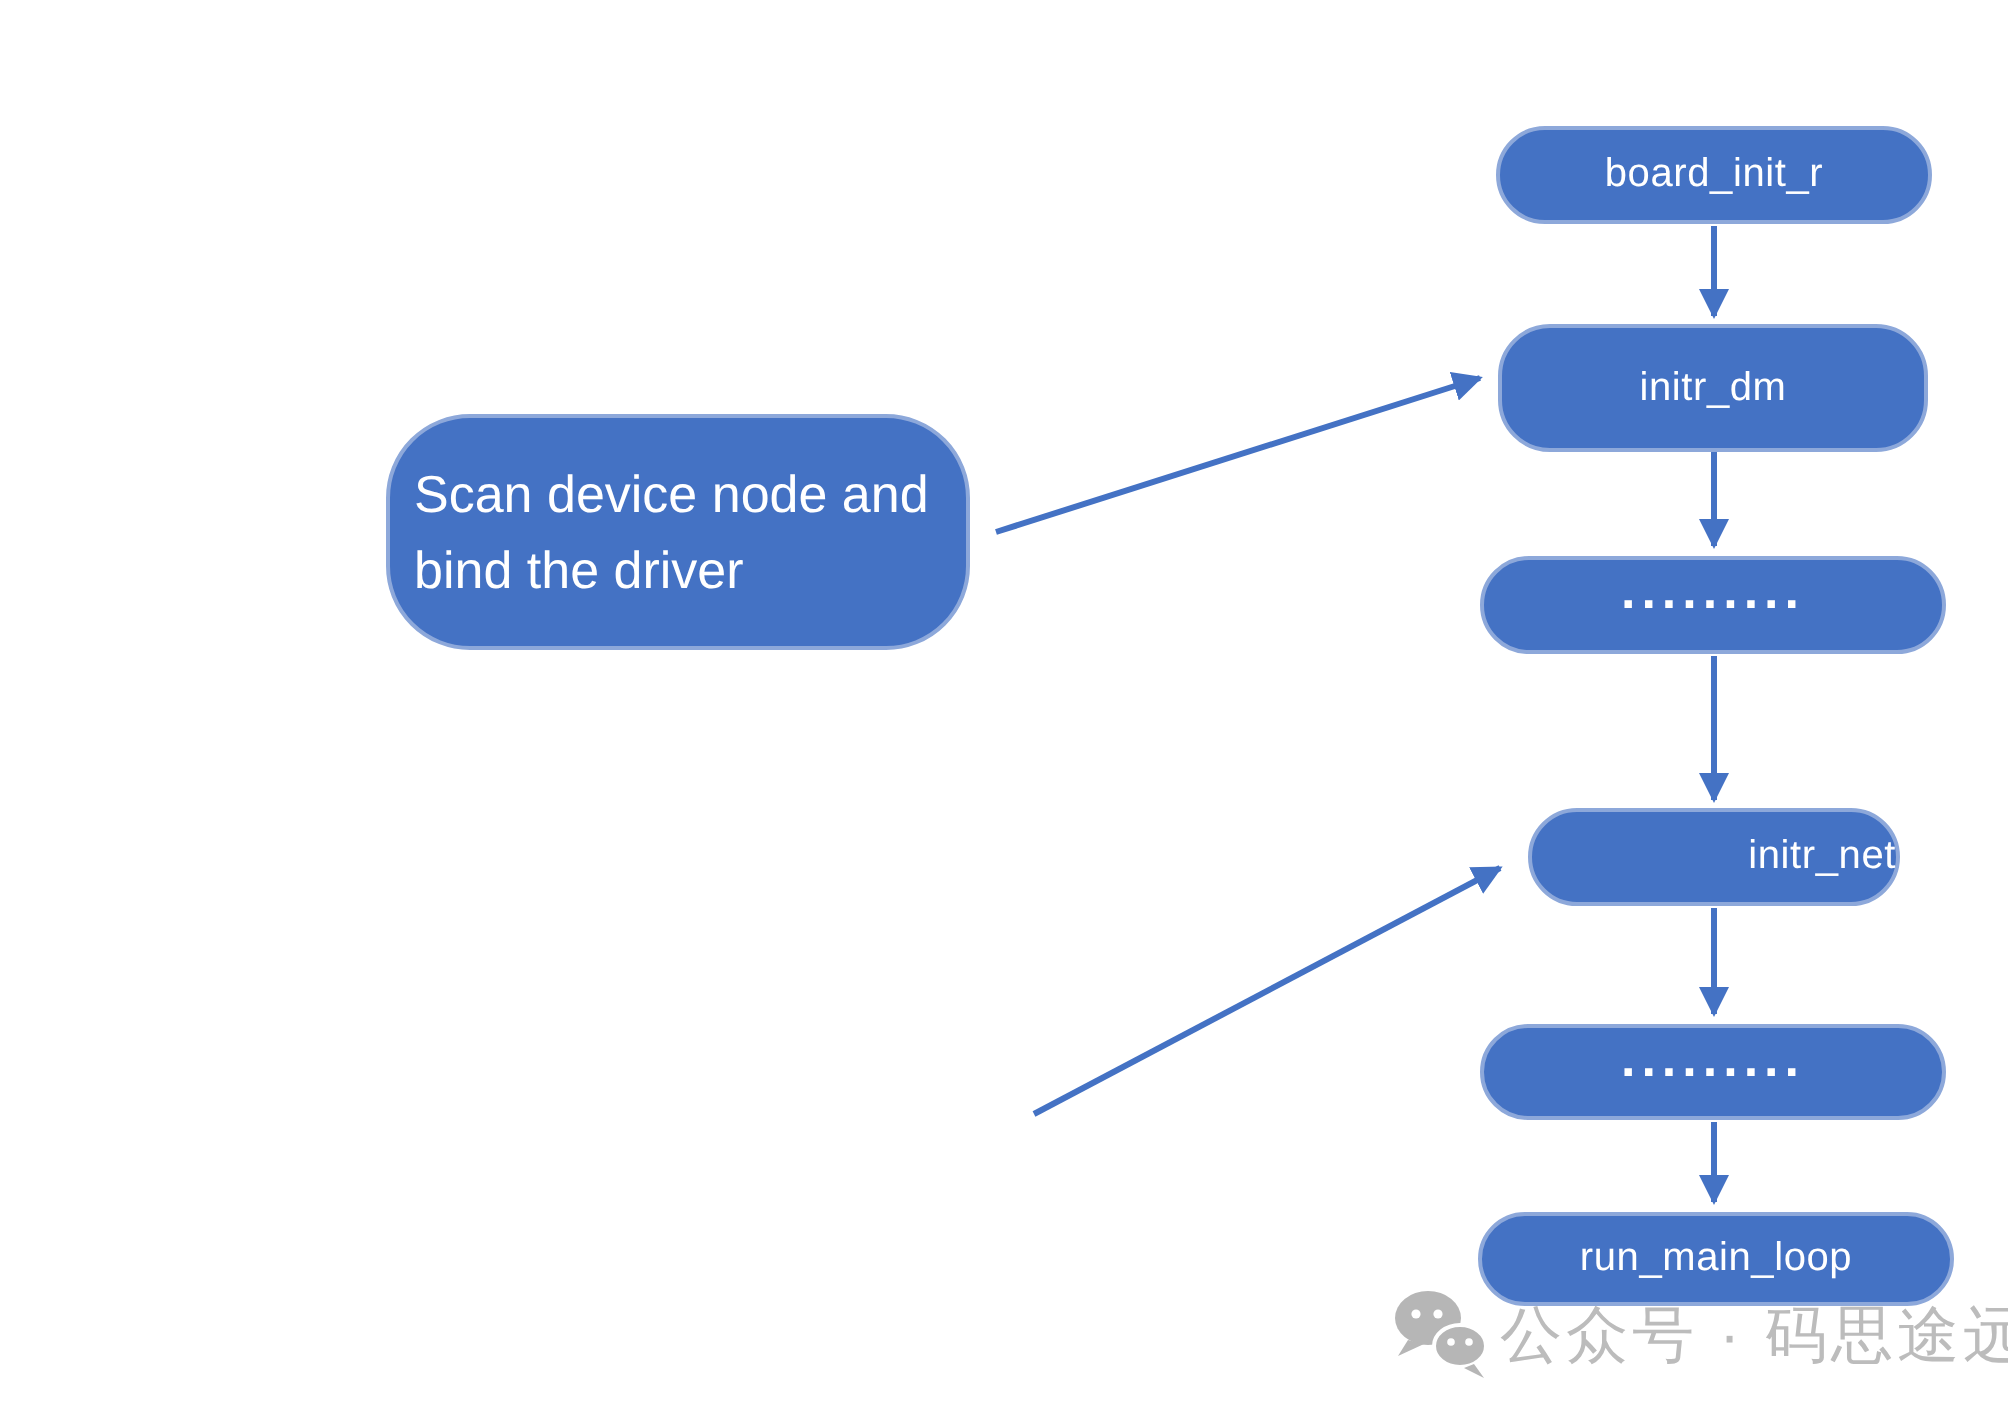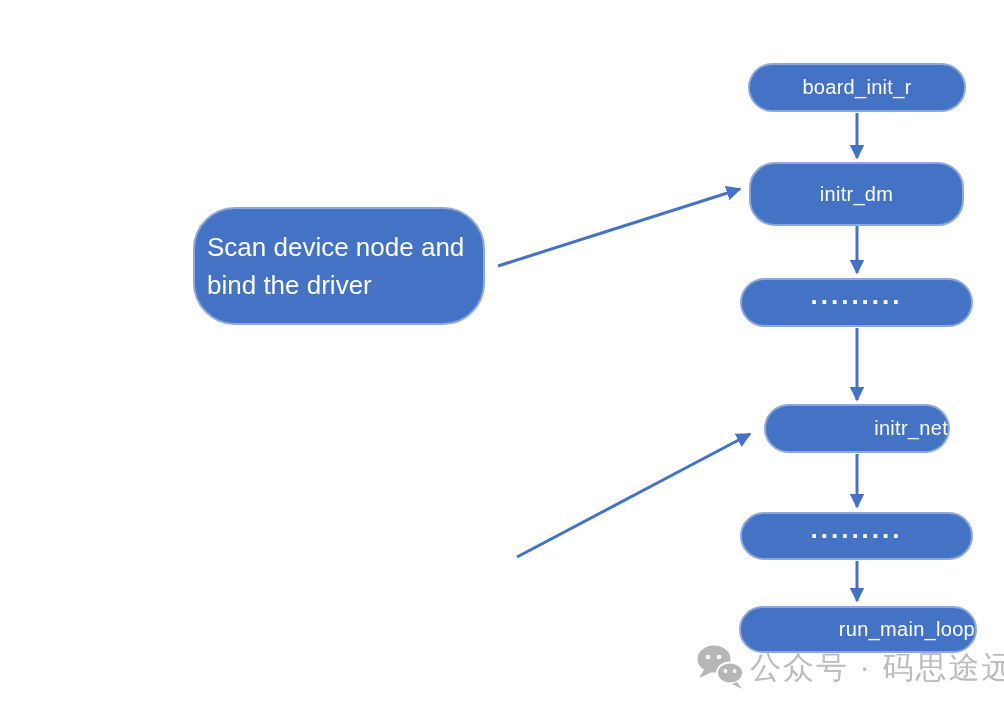--- a/index.html
+++ b/index.html
@@ -29,21 +29,21 @@
     display:flex;align-items:center;justify-content:center;
     color:var(--node_text);
     font-size:20px;
     letter-spacing:0.3px;
   }
   .n1{left:748px;top:63px;width:218px;height:49px;}
   .n2{left:749px;top:162px;width:215px;height:64px;}
   .n3{left:740px;top:278px;width:233px;height:49px;}
   .n4{left:764px;top:404px;width:186px;height:49px;justify-content:flex-end;}
   .n5{left:740px;top:512px;width:233px;height:48px;}
-  .n6{left:739px;top:606px;width:238px;height:47px;justify-content:flex-end;}
+  .n6{left:739px;top:606px;width:238px;height:47px;}
   .dots span{
     font-weight:700;
     font-size:26px;
     letter-spacing:3px;
     transform:translateY(-7px);
   }
   .callout{
     position:absolute;
     box-sizing:border-box;
     background:var(--accent);

